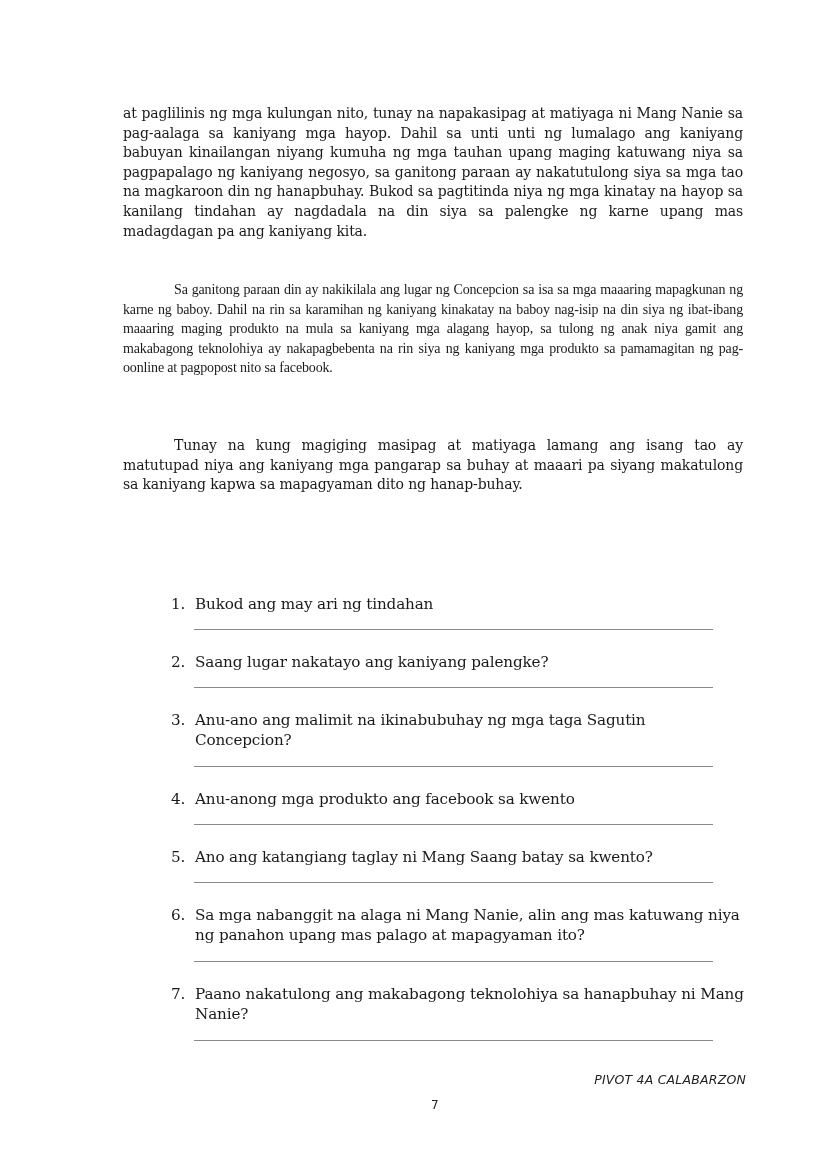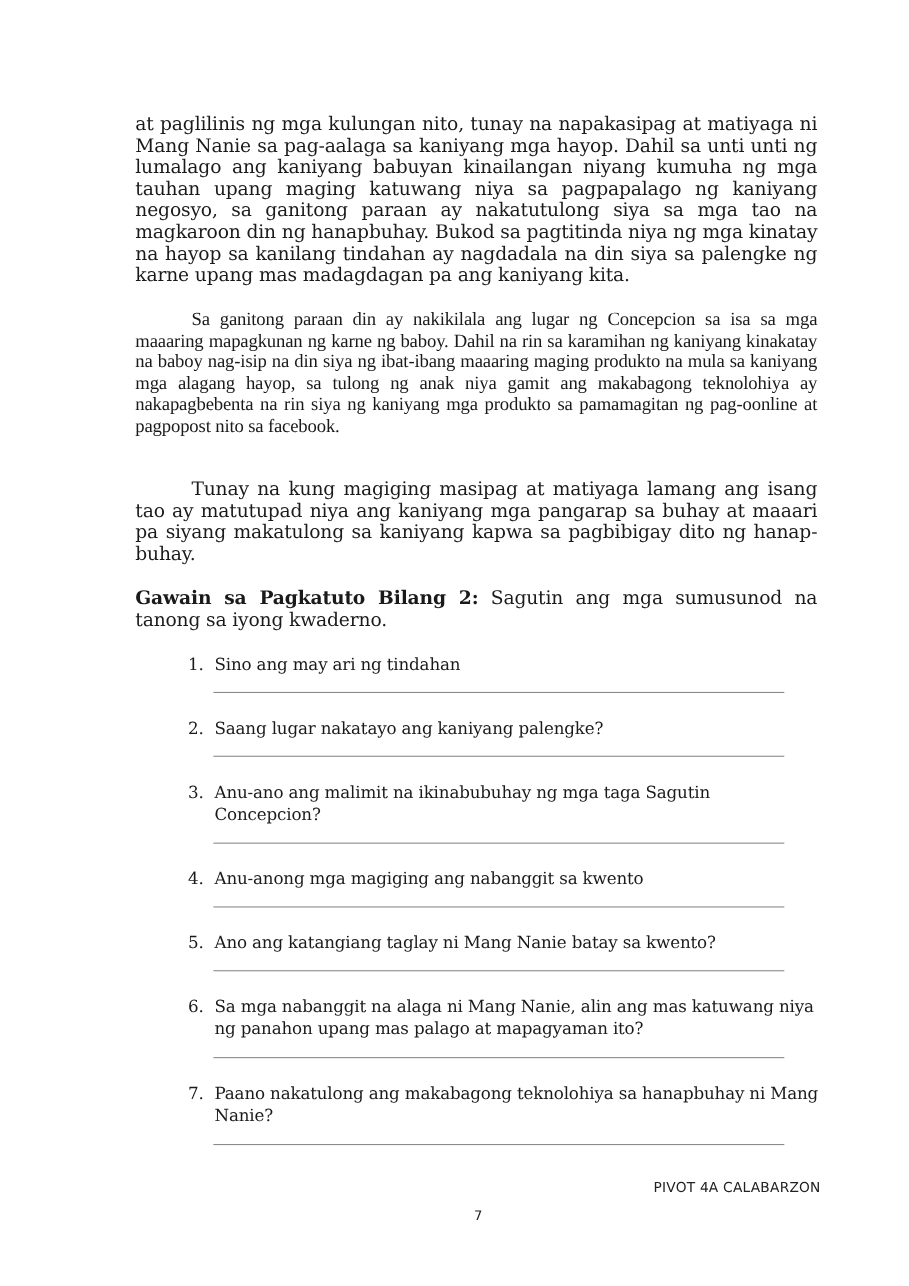--- a/index.html
+++ b/index.html
@@ -4,21 +4,21 @@
 <style>
   html, body { margin: 0; padding: 0; background: #ffffff; }
   body { width: 826px; height: 1169px; position: relative; overflow: hidden; }
   .page {
     position: absolute; left: 0; top: 0; width: 826px; height: 1169px;
     background: #ffffff; color: #1a1a1a;
     font-family: "DejaVu Serif", "Liberation Serif", serif;
   }
   .body-text {
     position: absolute; left: 123px; width: 620px;
-    font-size: 17px; line-height: 19.6px;
+    font-size: 14px; line-height: 19.6px;
     text-align: justify; letter-spacing: -0.15px;
     margin: 0;
   }
   .indent { text-indent: 51px; }
   #p1 { top: 104px; }
   #p2 { top: 280px; font-family: Liberation Serif, serif; }
   #p3 { top: 436px; }
   #activity { top: 535px; }
   .bold { font-weight: bold; }
   .q {
@@ -27,67 +27,66 @@
   }
   .q .num { position: absolute; left: 0; top: 0; width: 22px; }
   .q .text { position: absolute; left: 24px; top: 0; width: 550px; }
   .answer-line {
     position: absolute; left: 194px; width: 519px; height: 0;
     border-top: 1.5px solid #8a8a8a;
   }
   .footer {
     position: absolute; right: 80px; top: 1072px;
     font-family: "DejaVu Sans", "Liberation Sans", sans-serif;
-    font-size: 12.5px; color: #222;
+    font-style: italic; font-size: 12.5px; color: #222;
     letter-spacing: 0.2px;
   }
   .page-num {
     position: absolute; left: 431px; top: 1098px;
     font-family: "DejaVu Sans", "Liberation Sans", sans-serif;
     font-size: 12px; color: #222;
   }
 </style>
 </head>
 <body>
 
 <div class="page">
 
   <p id="p1" class="body-text">at paglilinis ng mga kulungan nito, tunay na napakasipag at matiyaga ni Mang Nanie sa pag-aalaga sa kaniyang mga hayop. Dahil sa unti unti ng lumalago ang kaniyang babuyan kinailangan niyang kumuha ng mga tauhan upang maging katuwang niya sa pagpapalago ng kaniyang negosyo, sa ganitong paraan ay nakatutulong siya sa mga tao na magkaroon din ng hanapbuhay. Bukod sa pagtitinda niya ng mga kinatay na hayop sa kanilang tindahan ay nagdadala na din siya sa palengke ng karne upang mas madagdagan pa ang kaniyang kita.</p>
   <p id="p2" class="body-text indent">Sa ganitong paraan din ay nakikilala ang lugar ng Concepcion sa isa sa mga maaaring mapagkunan ng karne ng baboy. Dahil na rin sa karamihan ng kaniyang kinakatay na baboy nag-isip na din siya ng ibat-ibang maaaring maging produkto na mula sa kaniyang mga alagang hayop, sa tulong ng anak niya gamit ang makabagong teknolohiya ay nakapagbebenta na rin siya ng kaniyang mga produkto sa pamamagitan ng pag-oonline at pagpopost nito sa facebook.</p>
-  <p id="p3" class="body-text indent">Tunay na kung magiging masipag at matiyaga lamang ang isang tao ay matutupad niya ang kaniyang mga pangarap sa buhay at maaari pa siyang makatulong sa kaniyang kapwa sa pagbibigay dito ng hanap-buhay.</p>
+  <p id="p3" class="body-text indent">Tunay na kung magiging masipag at matiyaga lamang ang isang tao ay matutupad niya ang kaniyang mga pangarap sa buhay at maaari pa siyang makatulong sa kaniyang kapwa sa mapagyaman dito ng hanap-buhay.</p>
 
-  <p id="activity" class="body-text"><span class="bold">Gawain sa Pagkatuto Bilang 2:</span><span> Sagutin ang mga sumusunod na tanong sa iyong kwaderno.</span></p>
 
   <div class="q" style="top:594px;">
     <span class="num">1.</span>
-    <span class="text">Sino ang may ari ng tindahan</span>
+    <span class="text">Bukod ang may ari ng tindahan</span>
   </div>
   <div class="answer-line" style="top:629px;"></div>
 
   <div class="q" style="top:652px;">
     <span class="num">2.</span>
     <span class="text">Saang lugar nakatayo ang kaniyang palengke?</span>
   </div>
   <div class="answer-line" style="top:687px;"></div>
 
   <div class="q" style="top:710px;">
     <span class="num">3.</span>
     <span class="text">Anu-ano ang malimit na ikinabubuhay ng mga taga Sagutin Concepcion?</span>
   </div>
   <div class="answer-line" style="top:766px;"></div>
 
   <div class="q" style="top:789px;">
     <span class="num">4.</span>
-    <span class="text">Anu-anong mga magiging ang nabanggit sa kwento</span>
+    <span class="text">Anu-anong mga produkto ang facebook sa kwento</span>
   </div>
   <div class="answer-line" style="top:824px;"></div>
 
   <div class="q" style="top:847px;">
     <span class="num">5.</span>
-    <span class="text">Ano ang katangiang taglay ni Mang Nanie batay sa kwento?</span>
+    <span class="text">Ano ang katangiang taglay ni Mang Saang batay sa kwento?</span>
   </div>
   <div class="answer-line" style="top:882px;"></div>
 
   <div class="q" style="top:905px;">
     <span class="num">6.</span>
     <span class="text">Sa mga nabanggit na alaga ni Mang Nanie, alin ang mas katuwang niya ng panahon upang mas palago at mapagyaman ito?</span>
   </div>
   <div class="answer-line" style="top:961px;"></div>
 
   <div class="q" style="top:984px;">

